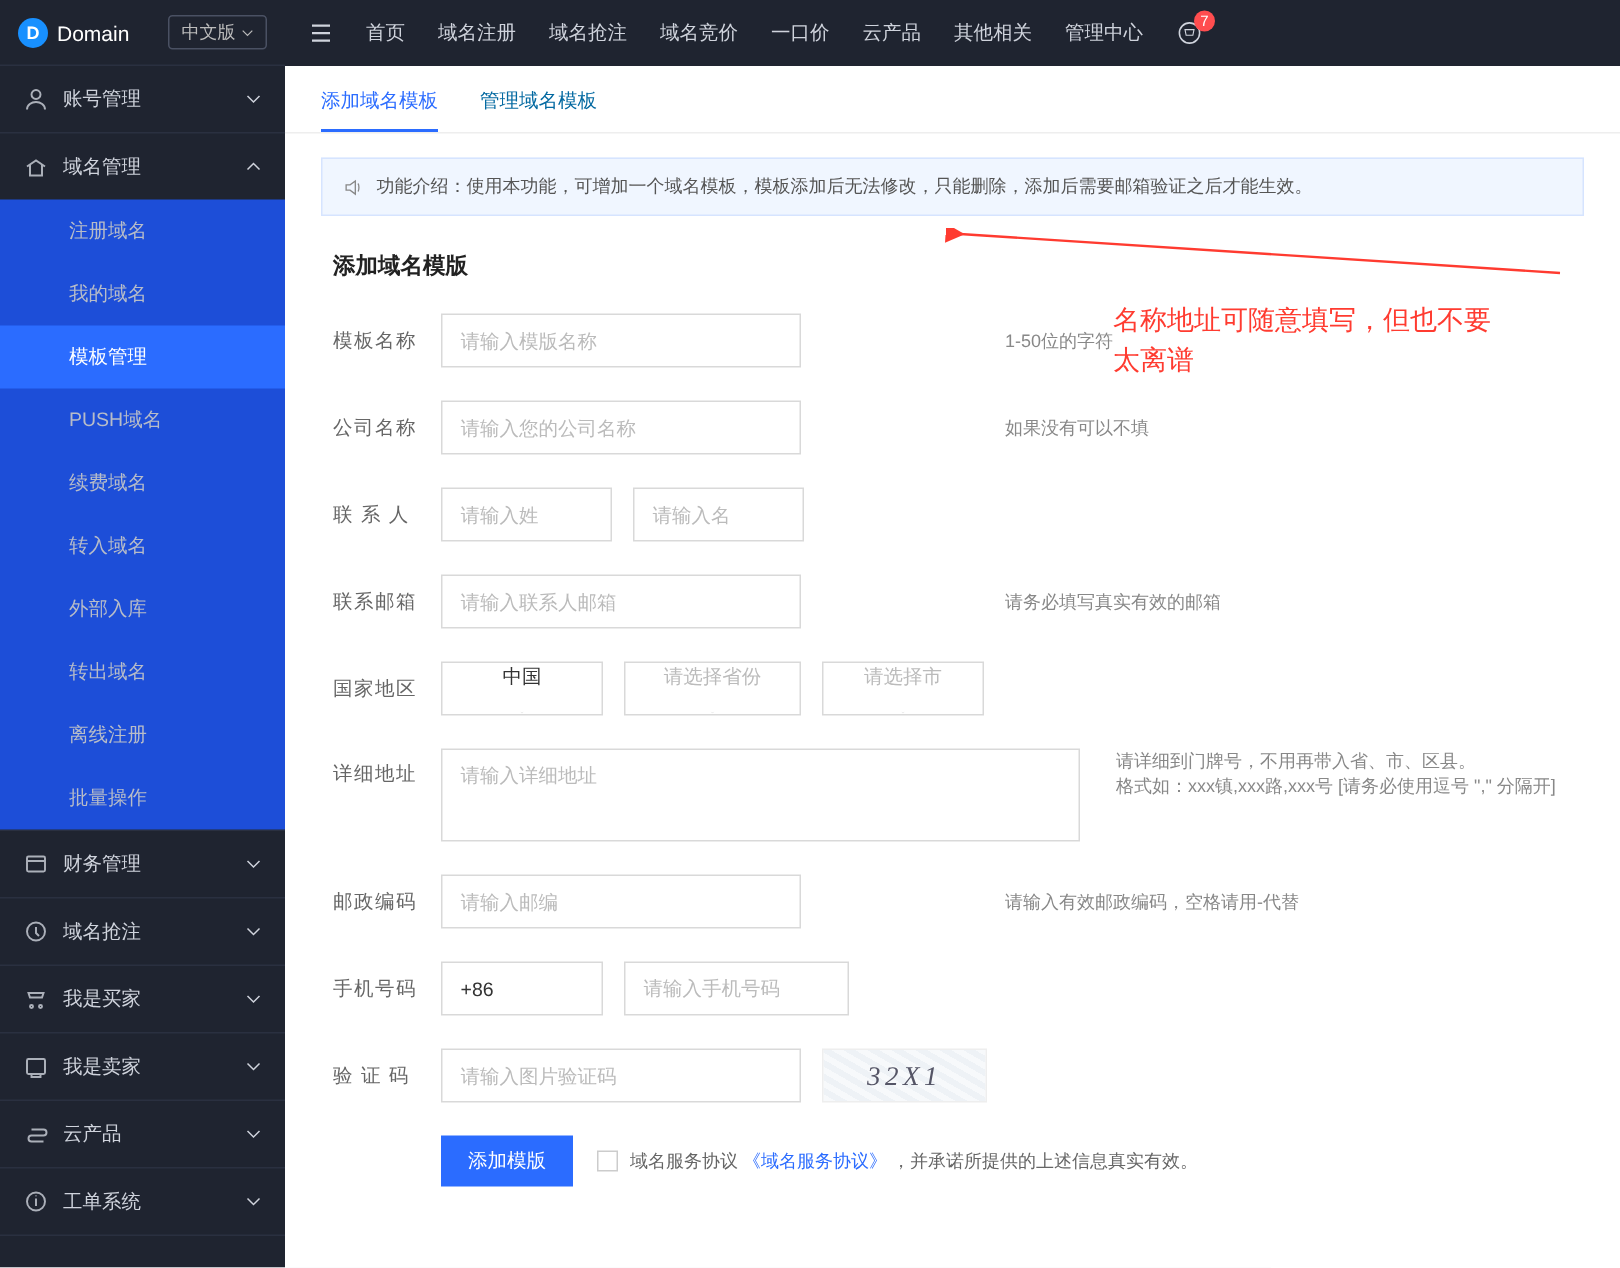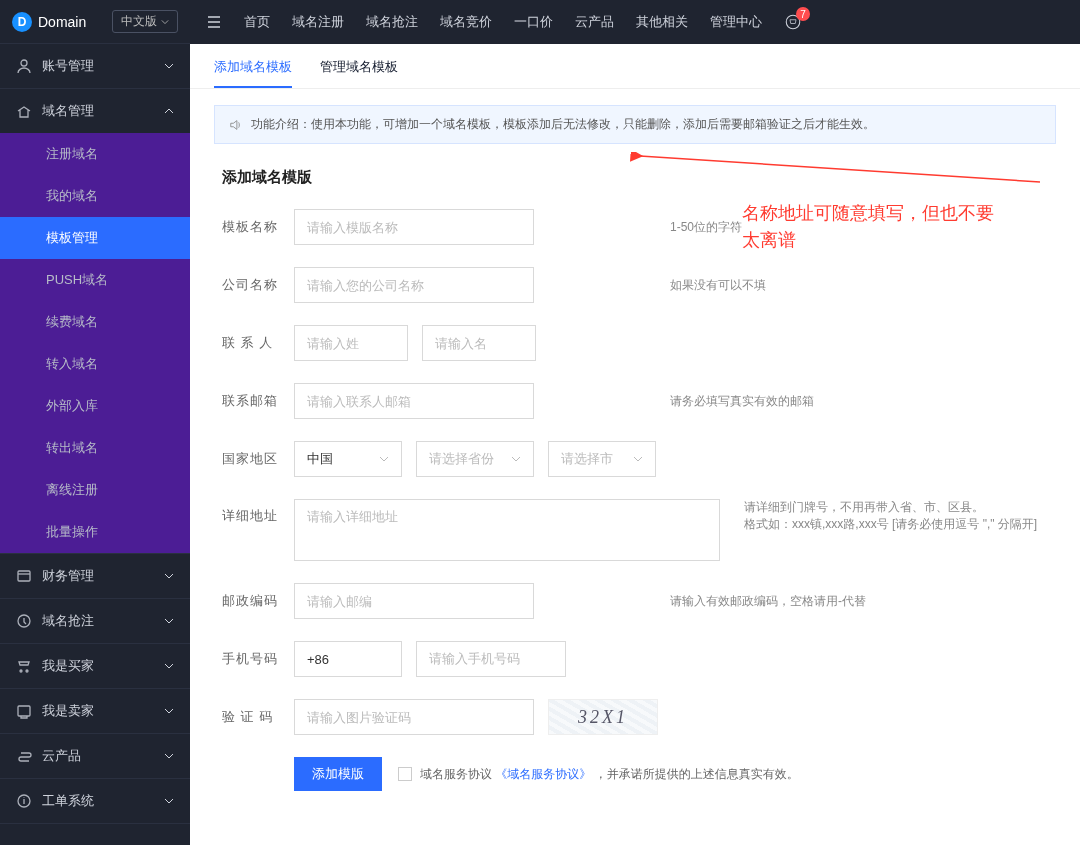--- a/index.html
+++ b/index.html
@@ -9,51 +9,51 @@
   
   .sidebar { width: 190px; background: #1f2430; color: #ccc; display: flex; flex-direction: column; flex-shrink: 0; }
   .brand { display: flex; align-items: center; height: 44px; padding: 0 12px; border-bottom: 1px solid #2a3040; }
   .brand-logo { width: 20px; height: 20px; border-radius: 50%; background: #1890ff; color: #fff; display: flex; align-items: center; justify-content: center; font-weight: 700; font-size: 12px; margin-right: 6px; }
   .brand-name { color: #fff; font-size: 14px; }
   .lang-pill { margin-left: auto; border: 1px solid #4a5163; border-radius: 3px; padding: 2px 8px; font-size: 12px; color: #bbb; display: flex; align-items: center; gap: 4px; }
   .sb-group { border-bottom: 1px solid #2a3040; }
   .sb-head { display: flex; align-items: center; height: 44px; padding: 0 16px; color: #cfd3dc; cursor: pointer; }
   .sb-head .ic { width: 16px; height: 16px; margin-right: 10px; opacity: .8; }
   .sb-head .chev { margin-left: auto; }
-  .sb-sub { background: #4c1d95; }
+  .sb-sub { background: #1d4ed8; }
   .sb-item { display: flex; align-items: center; height: 42px; padding-left: 46px; color: #b7bcc8; font-size: 13px; cursor: pointer; }
   .sb-item.active { background: #2b6cff; color: #fff; }
 
   
   .main { flex: 1; display: flex; flex-direction: column; min-width: 0; }
   .topbar { height: 44px; background: #1f2430; display: flex; align-items: center; padding: 0 16px; color: #cfd3dc; font-size: 13px; gap: 22px; }
   .topbar .ham { width: 16px; height: 16px; }
   .top-link { cursor: pointer; }
   .cart-wrap { position: relative; display: flex; align-items: center; }
   .cart-badge { position: absolute; top: -6px; right: -8px; background: #ff4d4f; color: #fff; border-radius: 50%; width: 14px; height: 14px; font-size: 10px; display: flex; align-items: center; justify-content: center; }
 
   .content { flex: 1; background: #fff; overflow: auto; padding: 0; }
   .tabs { display: flex; gap: 28px; padding: 14px 24px 0; border-bottom: 1px solid #eee; }
-  .tab { padding-bottom: 10px; color: #0f172a; cursor: pointer; }
+  .tab { padding-bottom: 10px; color: #0369a1; cursor: pointer; }
   .tab.active { color: #2b6cff; border-bottom: 2px solid #2b6cff; }
 
   .notice { margin: 16px 24px 0; border: 1px solid #d6e4ff; background: #f0f6ff; color: #555; padding: 10px 14px; display: flex; align-items: center; gap: 8px; font-size: 12px; }
   .notice .spk { width: 14px; height: 14px; color: #888; flex-shrink: 0; }
 
   .form-wrap { padding: 24px 32px 40px; position: relative; }
   .form-title { font-size: 15px; font-weight: 600; margin-bottom: 22px; color: #222; }
   .row { display: flex; align-items: center; margin-bottom: 22px; min-height: 36px; }
   .row .label { width: 72px; color: #666; font-size: 13px; flex-shrink: 0; letter-spacing: 1px; }
   .row .fields { display: flex; gap: 14px; align-items: center; }
   .row .hint { margin-left: 20px; color: #888; font-size: 12px; flex: 1; }
   .inp, .sel { height: 36px; border: 1px solid #d9d9d9; padding: 0 12px; font-size: 13px; color: #333; background: #fff; outline: none; }
   .inp::placeholder { color: #bbb; }
   .inp.w240 { width: 240px; }
   .inp.w114 { width: 114px; }
-  .sel { display: flex; align-items: center; justify-content: space-between; gap: 14px; color: #333; cursor: pointer; }
+  .sel { display: flex; align-items: center; justify-content: space-between; gap: 14px; color: #333; cursor: pointer; flex-direction: column; }
   .sel.ph { color: #bbb; }
   .sel .chv { width: 10px; height: 10px; color: #bbb; }
   .ta { width: 426px; height: 62px; border: 1px solid #d9d9d9; padding: 8px 12px; font-size: 13px; resize: none; outline: none; }
   .ta::placeholder { color: #bbb; }
   .captcha { width: 110px; height: 36px; border: 1px solid #eee; display: flex; align-items: center; justify-content: center; font-family: serif; font-style: italic; letter-spacing: 3px; color: #556; font-size: 18px; background: repeating-linear-gradient(30deg,#f7f9fb,#f7f9fb 4px,#eef2f6 4px,#eef2f6 8px); }
 
   .submit-row { display: flex; align-items: center; gap: 16px; margin-top: 14px; padding-left: 72px; }
   .btn-primary { background: #2b6cff; color: #fff; border: none; height: 34px; padding: 0 18px; font-size: 13px; cursor: pointer; }
   .chk { width: 14px; height: 14px; border: 1px solid #ccc; }
   .agree { font-size: 12px; color: #666; display: flex; align-items: center; gap: 8px; }

